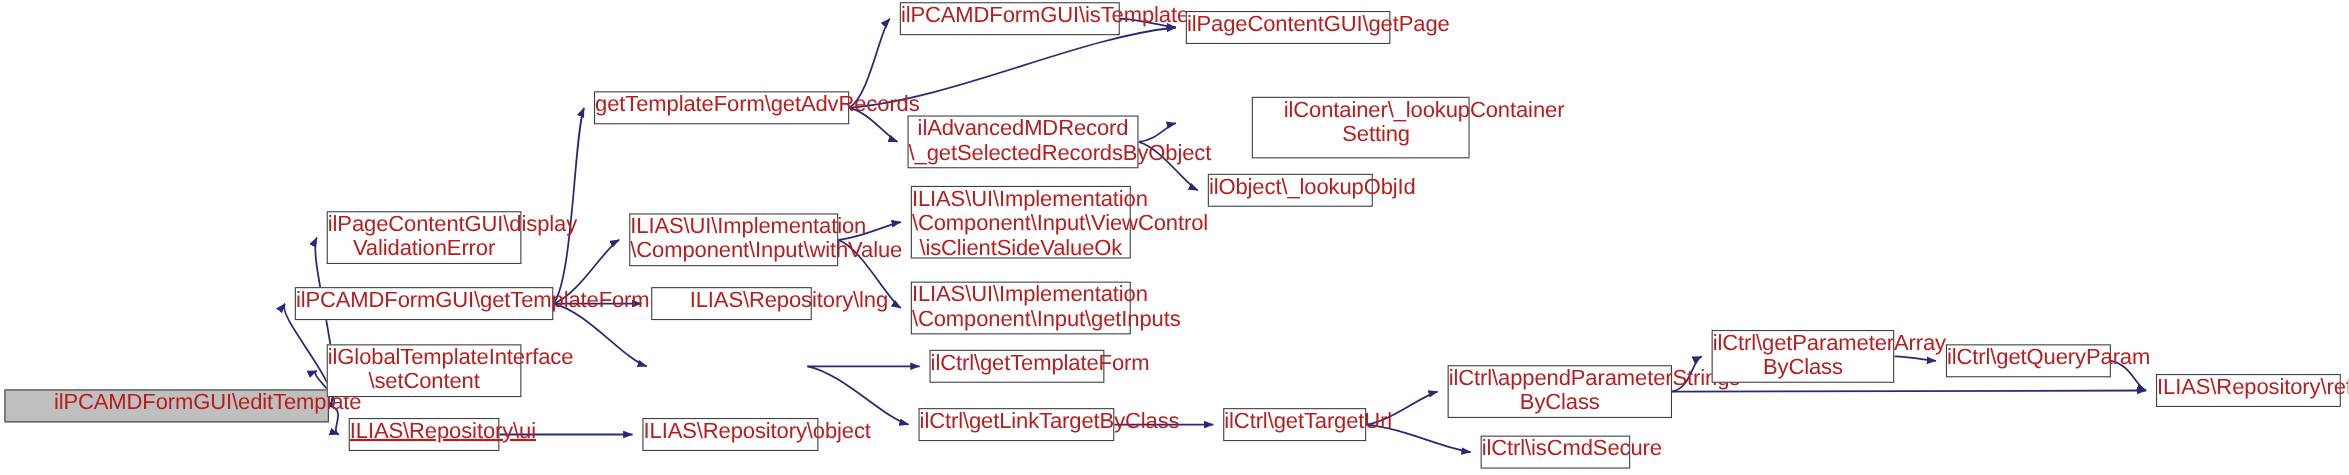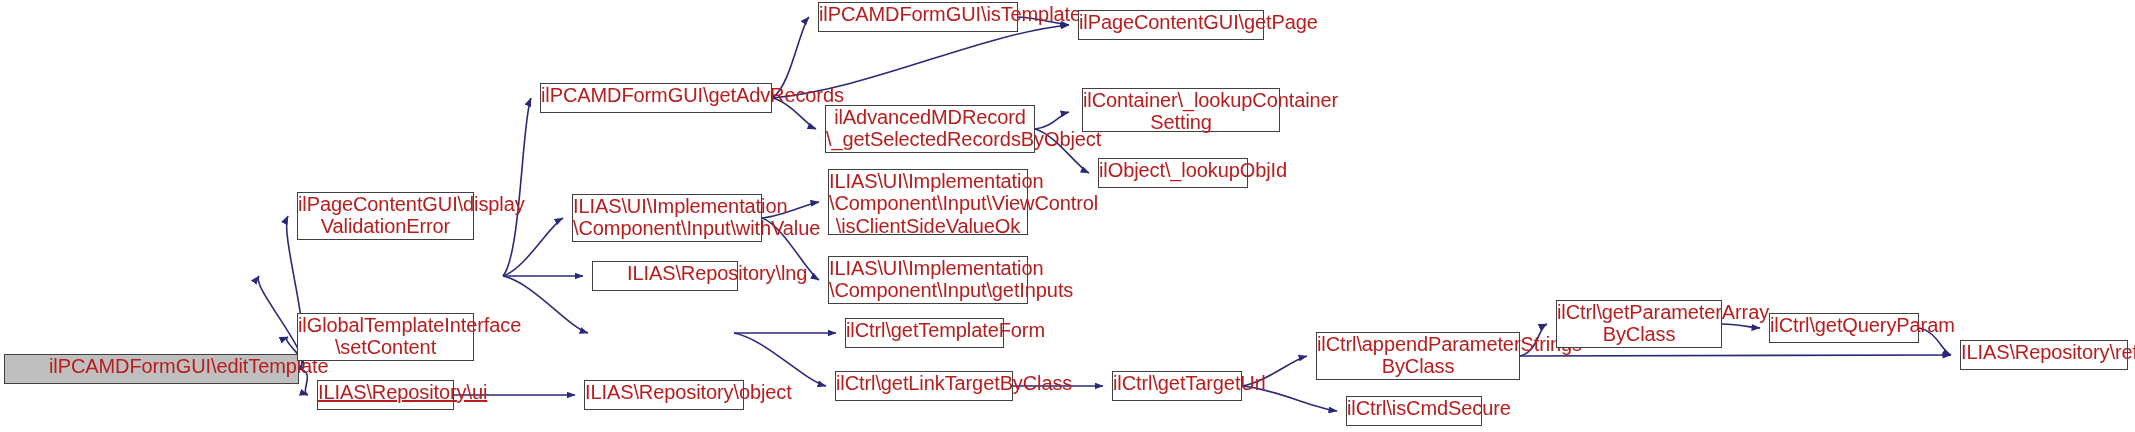--- a/index.html
+++ b/index.html
@@ -91,40 +91,41 @@
         <path d="M1520,356 C1538,352.16 1538,327.84 1547,324" fill="none" stroke="#29297a" stroke-width="1.6" marker-end="url(#arrowhead)"></path>
         <path d="M1520,356 L1951,355" fill="none" stroke="#29297a" stroke-width="1.6" marker-end="url(#arrowhead)"></path>
         <path d="M1722,324 C1740,324.48 1751,327.52 1760,328" fill="none" stroke="#29297a" stroke-width="1.6" marker-end="url(#arrowhead)"></path>
         <path d="M1919,328 C1937,331.24 1942,351.76 1951,355" fill="none" stroke="#29297a" stroke-width="1.6" marker-end="url(#arrowhead)"></path>
       </g>
   </svg>
   <div id="node-layer">
       <div class="node root" style="left: 4px; top: 354px; width: 295px; height: 30px; padding-left: 44px;"><span class="node-label">ilPCAMDFormGUI\editTemplate</span></div>
       <div class="node" style="left: 297px; top: 192px; width: 177px; height: 48px;"><span class="node-label">ilPageContentGUI\display
 ValidationError</span></div>
+      <div class="node" style="left: 268px; top: 261px; width: 235px; height: 30px;"><span class="node-label">ilPCAMDFormGUI\getTemplateForm</span></div>
       <div class="node" style="left: 297px; top: 313px; width: 177px; height: 48px;"><span class="node-label">ilGlobalTemplateInterface
 \setContent</span></div>
       <div class="node" style="left: 317px; top: 380px; width: 137px; height: 30px; text-decoration: underline;"><span class="node-label">ILIAS\Repository\ui</span></div>
-      <div class="node" style="left: 540px; top: 83px; width: 232px; height: 30px;"><span class="node-label">ilPCAMDFormGUI\getAdvRecords</span></div>
+      <div class="node" style="left: 540px; top: 83px; width: 232px; height: 30px;"><span class="node-label">getTemplateForm\getAdvRecords</span></div>
       <div class="node" style="left: 572px; top: 194px; width: 190px; height: 48px;"><span class="node-label">ILIAS\UI\Implementation
 \Component\Input\withValue</span></div>
       <div class="node" style="left: 592px; top: 261px; width: 146px; height: 30px; padding-left: 34px;"><span class="node-label">ILIAS\Repository\lng</span></div>
       <div class="node" style="left: 584px; top: 380px; width: 160px; height: 30px;"><span class="node-label">ILIAS\Repository\object</span></div>
       <div class="node" style="left: 818px; top: 2px; width: 200px; height: 30px;"><span class="node-label">ilPCAMDFormGUI\isTemplate</span></div>
       <div class="node" style="left: 825px; top: 105px; width: 210px; height: 48px;"><span class="node-label">ilAdvancedMDRecord
 \_getSelectedRecordsByObject</span></div>
       <div class="node" style="left: 828px; top: 169px; width: 200px; height: 66px;"><span class="node-label">ILIAS\UI\Implementation
 \Component\Input\ViewControl
 \isClientSideValueOk</span></div>
       <div class="node" style="left: 828px; top: 256px; width: 200px; height: 48px;"><span class="node-label">ILIAS\UI\Implementation
 \Component\Input\getInputs</span></div>
       <div class="node" style="left: 845px; top: 318px; width: 159px; height: 30px;"><span class="node-label">ilCtrl\getTemplateForm</span></div>
       <div class="node" style="left: 835px; top: 371px; width: 178px; height: 30px;"><span class="node-label">ilCtrl\getLinkTargetByClass</span></div>
       <div class="node" style="left: 1078px; top: 10px; width: 186px; height: 30px;"><span class="node-label">ilPageContentGUI\getPage</span></div>
-      <div class="node" style="left: 1082px; top: 88px; width: 198px; height: 44px;"><span class="node-label">ilContainer\_lookupContainer
+      <div class="node" style="left: 1138px; top: 88px; width: 198px; height: 56px; padding-left: 28px;"><span class="node-label">ilContainer\_lookupContainer
 Setting</span></div>
       <div class="node" style="left: 1098px; top: 158px; width: 150px; height: 30px;"><span class="node-label">ilObject\_lookupObjId</span></div>
       <div class="node" style="left: 1112px; top: 371px; width: 130px; height: 30px;"><span class="node-label">ilCtrl\getTargetUrl</span></div>
       <div class="node" style="left: 1316px; top: 332px; width: 204px; height: 48px;"><span class="node-label">ilCtrl\appendParameterStrings
 ByClass</span></div>
       <div class="node" style="left: 1346px; top: 396px; width: 136px; height: 30px;"><span class="node-label">ilCtrl\isCmdSecure</span></div>
       <div class="node" style="left: 1556px; top: 300px; width: 166px; height: 48px;"><span class="node-label">ilCtrl\getParameterArray
 ByClass</span></div>
       <div class="node" style="left: 1769px; top: 313px; width: 150px; height: 30px;"><span class="node-label">ilCtrl\getQueryParam</span></div>
       <div class="node" style="left: 1960px; top: 340px; width: 168px; height: 30px;"><span class="node-label">ILIAS\Repository\refinery</span></div>

